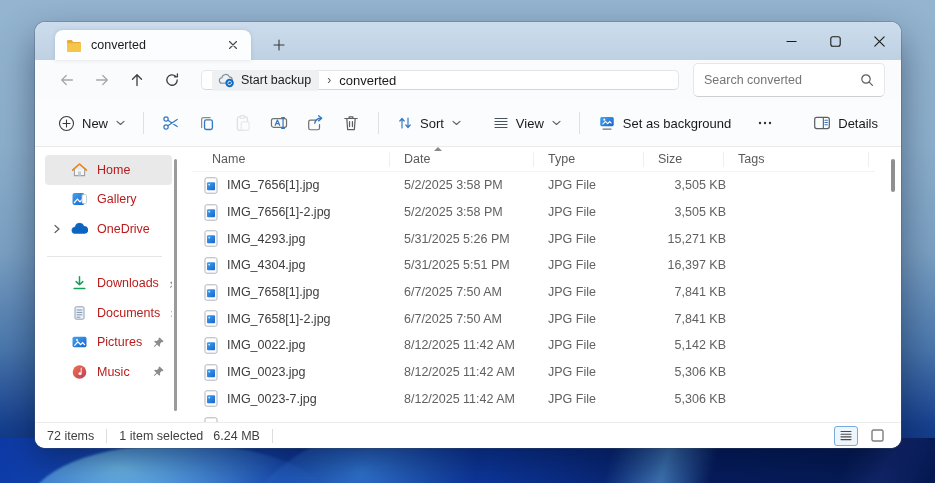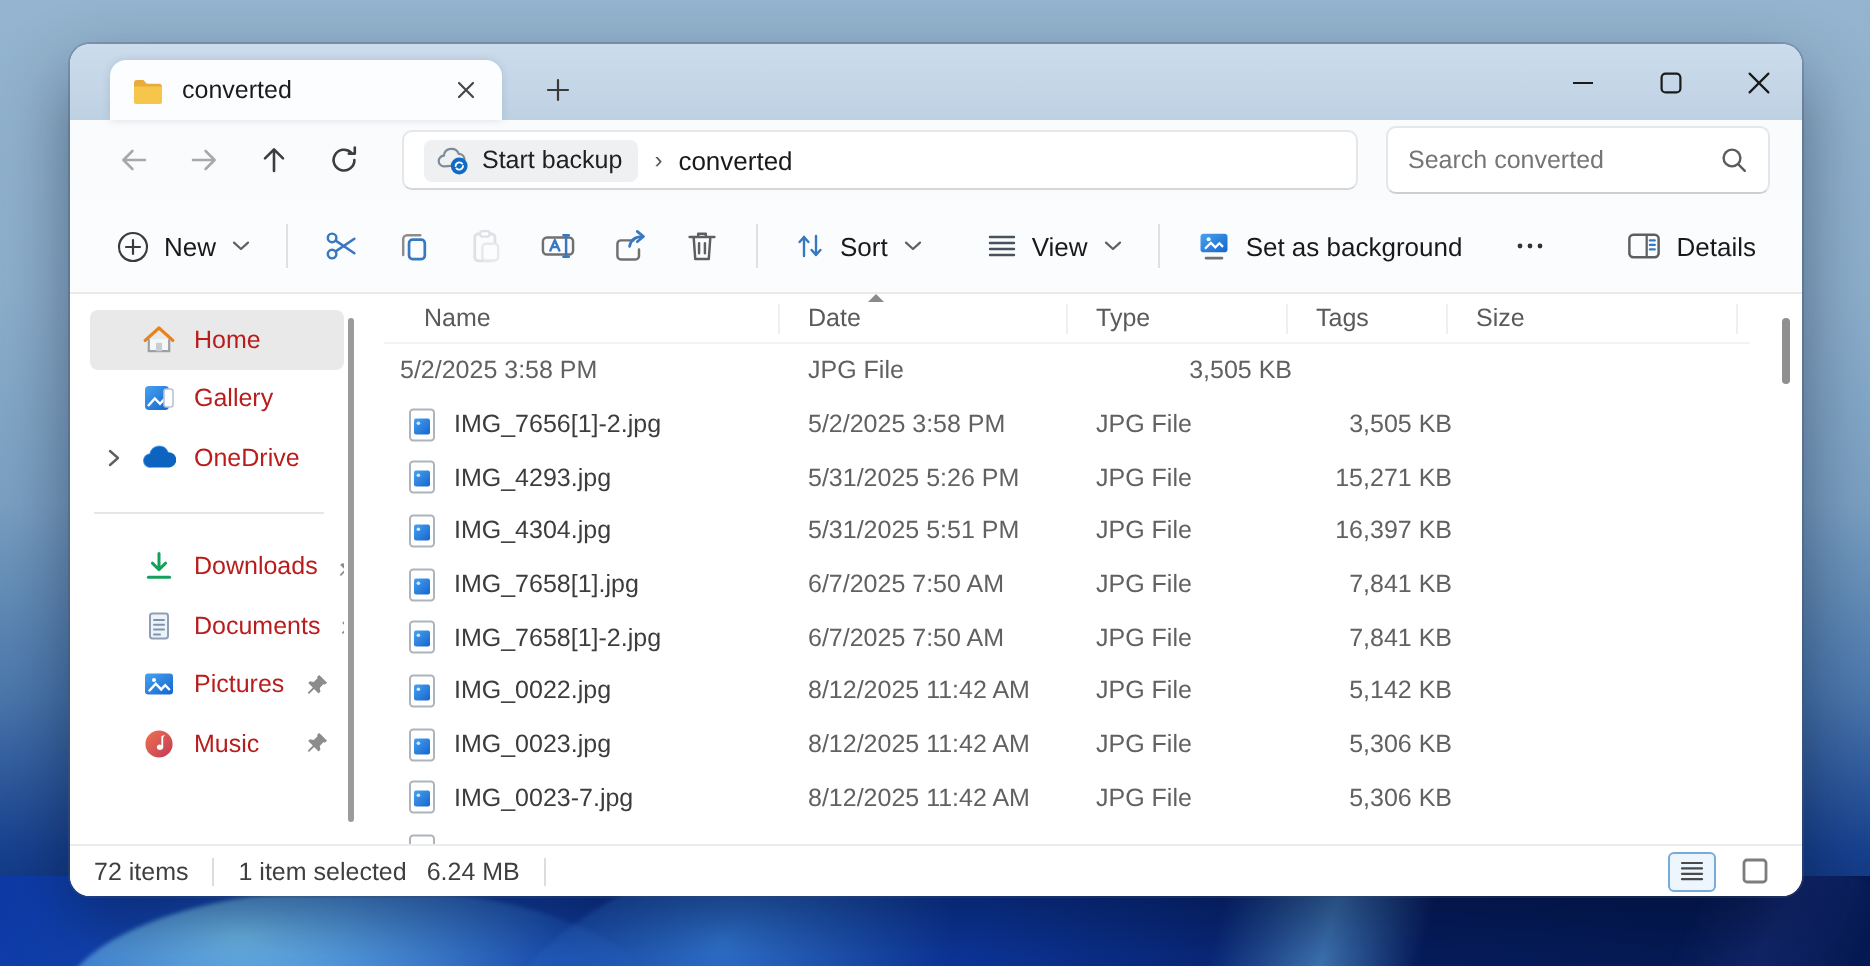--- a/index.html
+++ b/index.html
@@ -26,21 +26,21 @@
   .tab{position:absolute;left:20px;top:8px;width:196px;height:30px;background:#fbfdfe;border-radius:8px 8px 0 0;
     display:flex;align-items:center;padding:0 8px 0 11px;font-size:12.5px;color:#1b1b1b;box-shadow:0 0 4px rgba(70,90,120,.18);}
   .tab-label{margin-left:9px;flex:1;}
   .tab-close{width:20px;height:20px;border-radius:4px;display:flex;align-items:center;justify-content:center;}
   .newtab{position:absolute;left:232px;top:12px;width:24px;height:22px;border-radius:4px;display:flex;align-items:center;justify-content:center;}
   .win-controls{position:absolute;right:0;top:0;height:38px;display:flex;align-items:center;}
   .wc{width:44px;height:38px;display:flex;align-items:center;justify-content:center;}
   
   .addr-row{height:40px;flex:0 0 40px;background:#fafbfc;display:flex;align-items:center;padding:0 16px;gap:4px;}
   .navbtn{width:31px;height:30px;border-radius:5px;display:flex;align-items:center;justify-content:center;flex:0 0 auto;}
-  .addressbar{flex:1;height:30px;margin:0 10px 0 10px;background:#fff;border:1px solid #e4e6e9;border-bottom-color:#d4d6d9;
+  .addressbar{flex:1;height:20px;margin:0 10px 0 10px;background:#fff;border:1px solid #e4e6e9;border-bottom-color:#d4d6d9;
     border-radius:5px;display:flex;align-items:center;padding:0 10px;gap:8px;min-width:0;}
   .chip{display:flex;align-items:center;gap:6px;background:#eef0f2;border-radius:4px;padding:3px 8px 3px 6px;font-size:12.5px;color:#202020;}
   .crumb-sep{color:#555;font-size:12px;}
   .crumb{font-size:13px;color:#191919;}
   .searchbox{width:192px;height:34px;background:#fff;border:1px solid #e4e6e9;border-bottom-color:#cfcfcf;border-radius:5px;
     display:flex;align-items:center;padding:0 10px;gap:6px;flex:0 0 auto;}
   .searchbox .ph{flex:1;font-size:12.5px;color:#757575;}
   
   .toolbar{height:47px;flex:0 0 47px;background:#fbfcfd;border-bottom:1px solid #eaeaea;display:flex;align-items:center;padding:0 14px;}
   .tbtn{display:flex;align-items:center;gap:7px;padding:7px 9px;border-radius:5px;font-size:13px;color:#191919;flex:0 0 auto;}
@@ -437,29 +437,39 @@
           <div class="hcell c0">
             <span>Name</span>
           </div>
           <div class="hcell c1">
             <span>Date</span>
             <span class="sortcaret"></span>
           </div>
           <div class="hcell c2">
             <span>Type</span>
           </div>
+          <div class="hcell c3">
+            <span>Size</span>
+          </div>
           <div class="hcell c4">
             <span>Tags</span>
           </div>
-          <div class="hcell c3">
-            <span>Size</span>
-          </div>
         </div>
       <div class="list-body">
           <div class="frow grid5">
+            <div class="cell c0">
+              <span class="fic">
+                <svg width="14" height="17" viewBox="0 0 14 17">
+                  <rect x="1" y="0.8" width="12" height="15.4" rx="1.6" fill="#fff" stroke="#aeb4bb" stroke-width="1"></rect>
+                  <rect x="3" y="5.2" width="8" height="8" rx="1" fill="url(#imgblue)"></rect>
+                  <circle cx="5.2" cy="7.6" r=".9" fill="#cfeaff"></circle>
+                </svg>
+              </span>
+              <span>IMG_7656[1].jpg</span>
+            </div>
             <div class="cell c1">5/2/2025 3:58 PM</div>
             <div class="cell c2">JPG File</div>
             <div class="cell c3">3,505 KB</div>
             <div class="cell c4"></div>
           </div>
           <div class="frow grid5">
             <div class="cell c0">
               <span class="fic">
                 <svg width="14" height="17" viewBox="0 0 14 17">
                   <rect x="1" y="0.8" width="12" height="15.4" rx="1.6" fill="#fff" stroke="#aeb4bb" stroke-width="1"></rect>

